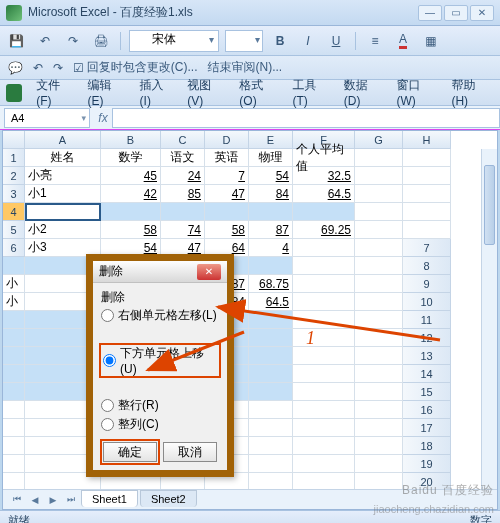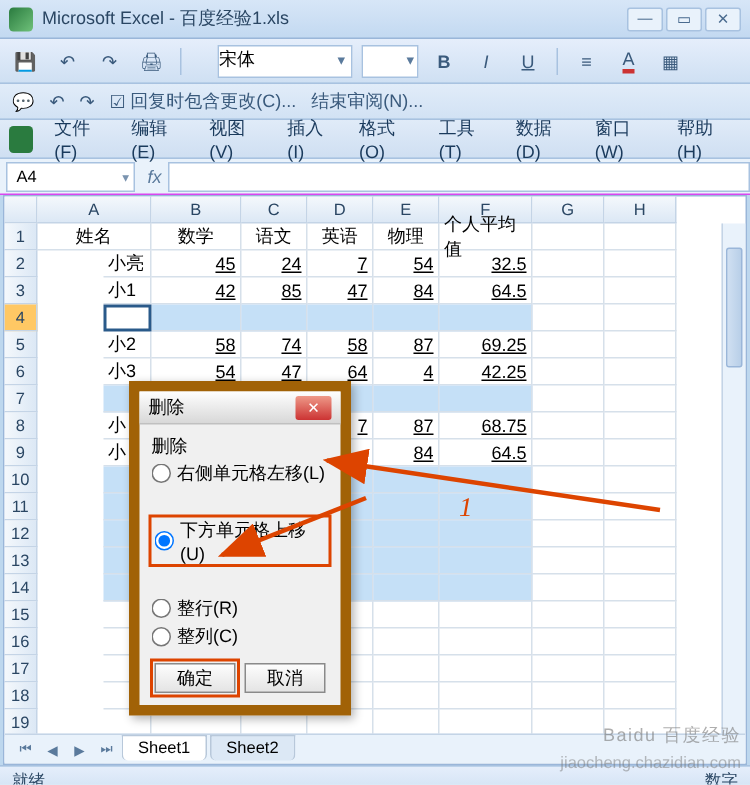--- a/index.html
+++ b/index.html
@@ -5,41 +5,41 @@
 * { box-sizing: border-box; margin: 0; padding: 0; font-family: "Microsoft YaHei", SimSun, sans-serif; }
 body { width: 500px; height: 523px; background: #bdd7ee; overflow: hidden; position: relative; font-size: 12px; }
 .titlebar { height: 26px; background: linear-gradient(#d7e6f7,#c3d9f1); display: flex; align-items: center; padding: 0 6px; border-bottom: 1px solid #9ab6d9; }
 .app-logo { width: 16px; height: 16px; background: linear-gradient(135deg,#2a7b3f,#6fc17a); border-radius: 3px; margin-right: 6px; }
 .title-text { flex: 1; color: #2a4663; font-size: 12px; }
 .win-controls { display: flex; gap: 2px; }
 .win-controls span { width: 24px; height: 16px; background: #e9f2fb; border: 1px solid #a8c2e0; display: flex; align-items: center; justify-content: center; font-size: 10px; color: #4a6b8f; border-radius: 2px; }
 .toolbar1 { height: 30px; background: linear-gradient(#e5eefb,#cfe0f3); border-bottom: 1px solid #a8c2e0; display: flex; align-items: center; padding: 0 6px; gap: 6px; }
 .tb-btn { width: 22px; height: 22px; display: flex; align-items: center; justify-content: center; font-size: 12px; color: #3a5a7c; border-radius: 3px; }
 .tb-sep { width: 1px; height: 18px; background: #a8c2e0; margin: 0 2px; }
-.font-select { height: 22px; background: #fff; border: 1px solid #a8c2e0; padding: 0 18px 0 0; font-size: 12px; position: relative; min-width: 90px; margin-left: 16px; }
+.font-select { height: 22px; background: #fff; border: 1px solid #a8c2e0; padding: 0 18px 0 22px; font-size: 12px; position: relative; min-width: 90px; }
 .font-select::after { content: "▾"; position: absolute; right: 4px; top: 3px; color: #5a7a9c; font-size: 10px; }
 .size-select { height: 22px; width: 38px; background: #fff; border: 1px solid #a8c2e0; padding: 0 4px; font-size: 12px; position: relative; }
 .size-select::after { content: "▾"; position: absolute; right: 2px; top: 3px; color: #5a7a9c; font-size: 10px; }
 .toolbar2 { height: 24px; background: linear-gradient(#e1ecf9,#d2e2f4); border-bottom: 1px solid #a8c2e0; display: flex; align-items: center; padding: 0 8px; gap: 10px; font-size: 12px; color: #3a5a7c; }
 .toolbar2 span { display: flex; align-items: center; gap: 3px; }
 .menubar { height: 26px; background: linear-gradient(#e0ebf8,#cfdff2); border-bottom: 1px solid #a8c2e0; display: flex; align-items: center; padding: 0 6px; gap: 4px; }
 .menubar .menu-item { padding: 3px 6px; font-size: 12px; color: #1a3a5c; }
 .menubar .excel-icon { width: 18px; height: 18px; background: #2a7b3f; border-radius: 3px; margin-right: 4px; }
 .formula-bar { height: 24px; background: #e9f2fb; border-bottom: 1px solid #d946ef; display: flex; align-items: center; }
 .name-box { width: 86px; height: 20px; background: #fff; border: 1px solid #a8c2e0; margin: 0 4px; display: flex; align-items: center; padding: 0 6px; font-size: 11px; position: relative; }
 .name-box::after { content: "▾"; position: absolute; right: 3px; color: #7a93af; font-size: 9px; }
 .fx { width: 18px; text-align: center; font-style: italic; color: #5a7a9c; font-size: 12px; }
 .formula-input { flex: 1; height: 20px; background: #fff; border: 1px solid #a8c2e0; }
 .grid-area { background: #fff; height: 380px; position: relative; border: 1px solid #9ab6d9; margin: 0 2px; overflow: hidden; }
 .grid { display: grid; grid-template-columns: 22px 76px 60px 44px 44px 44px 62px 48px 48px; grid-auto-rows: 18px; }
 .hdr { background: linear-gradient(#f4f8fc,#dce8f5); border-right: 1px solid #c4d4e6; border-bottom: 1px solid #c4d4e6; display: flex; align-items: center; justify-content: center; font-size: 11px; color: #2a4663; }
 .rh { background: linear-gradient(90deg,#f4f8fc,#dce8f5); border-right: 1px solid #c4d4e6; border-bottom: 1px solid #c4d4e6; display: flex; align-items: center; justify-content: center; font-size: 11px; color: #2a4663; }
 .rh.sel { background: #ffc864; }
 .cell { border-right: 1px solid #d6e0ea; border-bottom: 1px solid #d6e0ea; display: flex; align-items: center; justify-content: center; font-size: 12px; color: #000; padding: 0 3px; }
-.cell.left { justify-content: flex-start; margin-left: 44px; }
+.cell.left { justify-content: flex-start; }
 .cell.right { justify-content: flex-end; text-decoration: underline; }
 .cell.sel { background: #c5e0f7; }
 .cell.active { border: 2px solid #2a5a8a; background: #fff; z-index: 2; }
 .scroll-v { position: absolute; right: 0; top: 18px; bottom: 0; width: 16px; background: #e9f2fb; border-left: 1px solid #c4d4e6; }
 .scroll-v-thumb { position: absolute; left: 2px; right: 2px; top: 16px; height: 80px; background: linear-gradient(90deg,#d0e0f2,#b8cfe8); border: 1px solid #9ab6d9; border-radius: 2px; }
 .tabs { height: 20px; background: #e9f2fb; display: flex; align-items: center; border-top: 1px solid #c4d4e6; padding-left: 6px; gap: 2px; font-size: 11px; }
 .nav-btn { width: 16px; height: 16px; display: flex; align-items: center; justify-content: center; color: #5a7a9c; font-size: 9px; }
 .sheet-tab { background: #fff; border: 1px solid #b8c8da; border-bottom: none; padding: 2px 10px; border-radius: 0 0 4px 4px; transform: translateY(-1px); }
 .sheet-tab.inactive { background: #dce8f5; }
 .status-bar { height: 20px; background: linear-gradient(#e5eefb,#cfe0f3); border-top: 1px solid #a8c2e0; display: flex; align-items: center; padding: 0 8px; font-size: 11px; color: #2a4663; }
@@ -99,22 +99,22 @@
   <span>↶</span>
   <span>↷</span>
   <span>☑ <span>回复时包含更改(C)...</span></span>
   <span>结束审阅(N)...</span>
 </div>
 
 <div class="menubar">
   <div class="excel-icon"></div>
   <div class="menu-item">文件(F)</div>
   <div class="menu-item">编辑(E)</div>
+  <div class="menu-item">插入(I)</div>
   <div class="menu-item">视图(V)</div>
-  <div class="menu-item">插入(I)</div>
   <div class="menu-item">格式(O)</div>
   <div class="menu-item">工具(T)</div>
   <div class="menu-item">数据(D)</div>
   <div class="menu-item">窗口(W)</div>
   <div class="menu-item">帮助(H)</div>
 </div>
 
 <div class="formula-bar">
   <div class="name-box">A4</div>
   <div class="fx">fx</div>
@@ -176,21 +176,20 @@
       <div class="cell right">87</div>
       <div class="cell right">69.25</div>
       <div class="cell"></div>
       <div class="cell"></div>
       <div class="rh">6</div>
       <div class="cell left">小3</div>
       <div class="cell right">54</div>
       <div class="cell right">47</div>
       <div class="cell right">64</div>
       <div class="cell right">4</div>
-      <div class="cell right">42.25</div>
       <div class="cell"></div>
       <div class="cell"></div>
       <div class="rh">7</div>
       <div class="cell sel left"></div>
       <div class="cell sel"></div>
       <div class="cell sel"></div>
       <div class="cell sel"></div>
       <div class="cell sel"></div>
       <div class="cell sel"></div>
       <div class="cell"></div>

